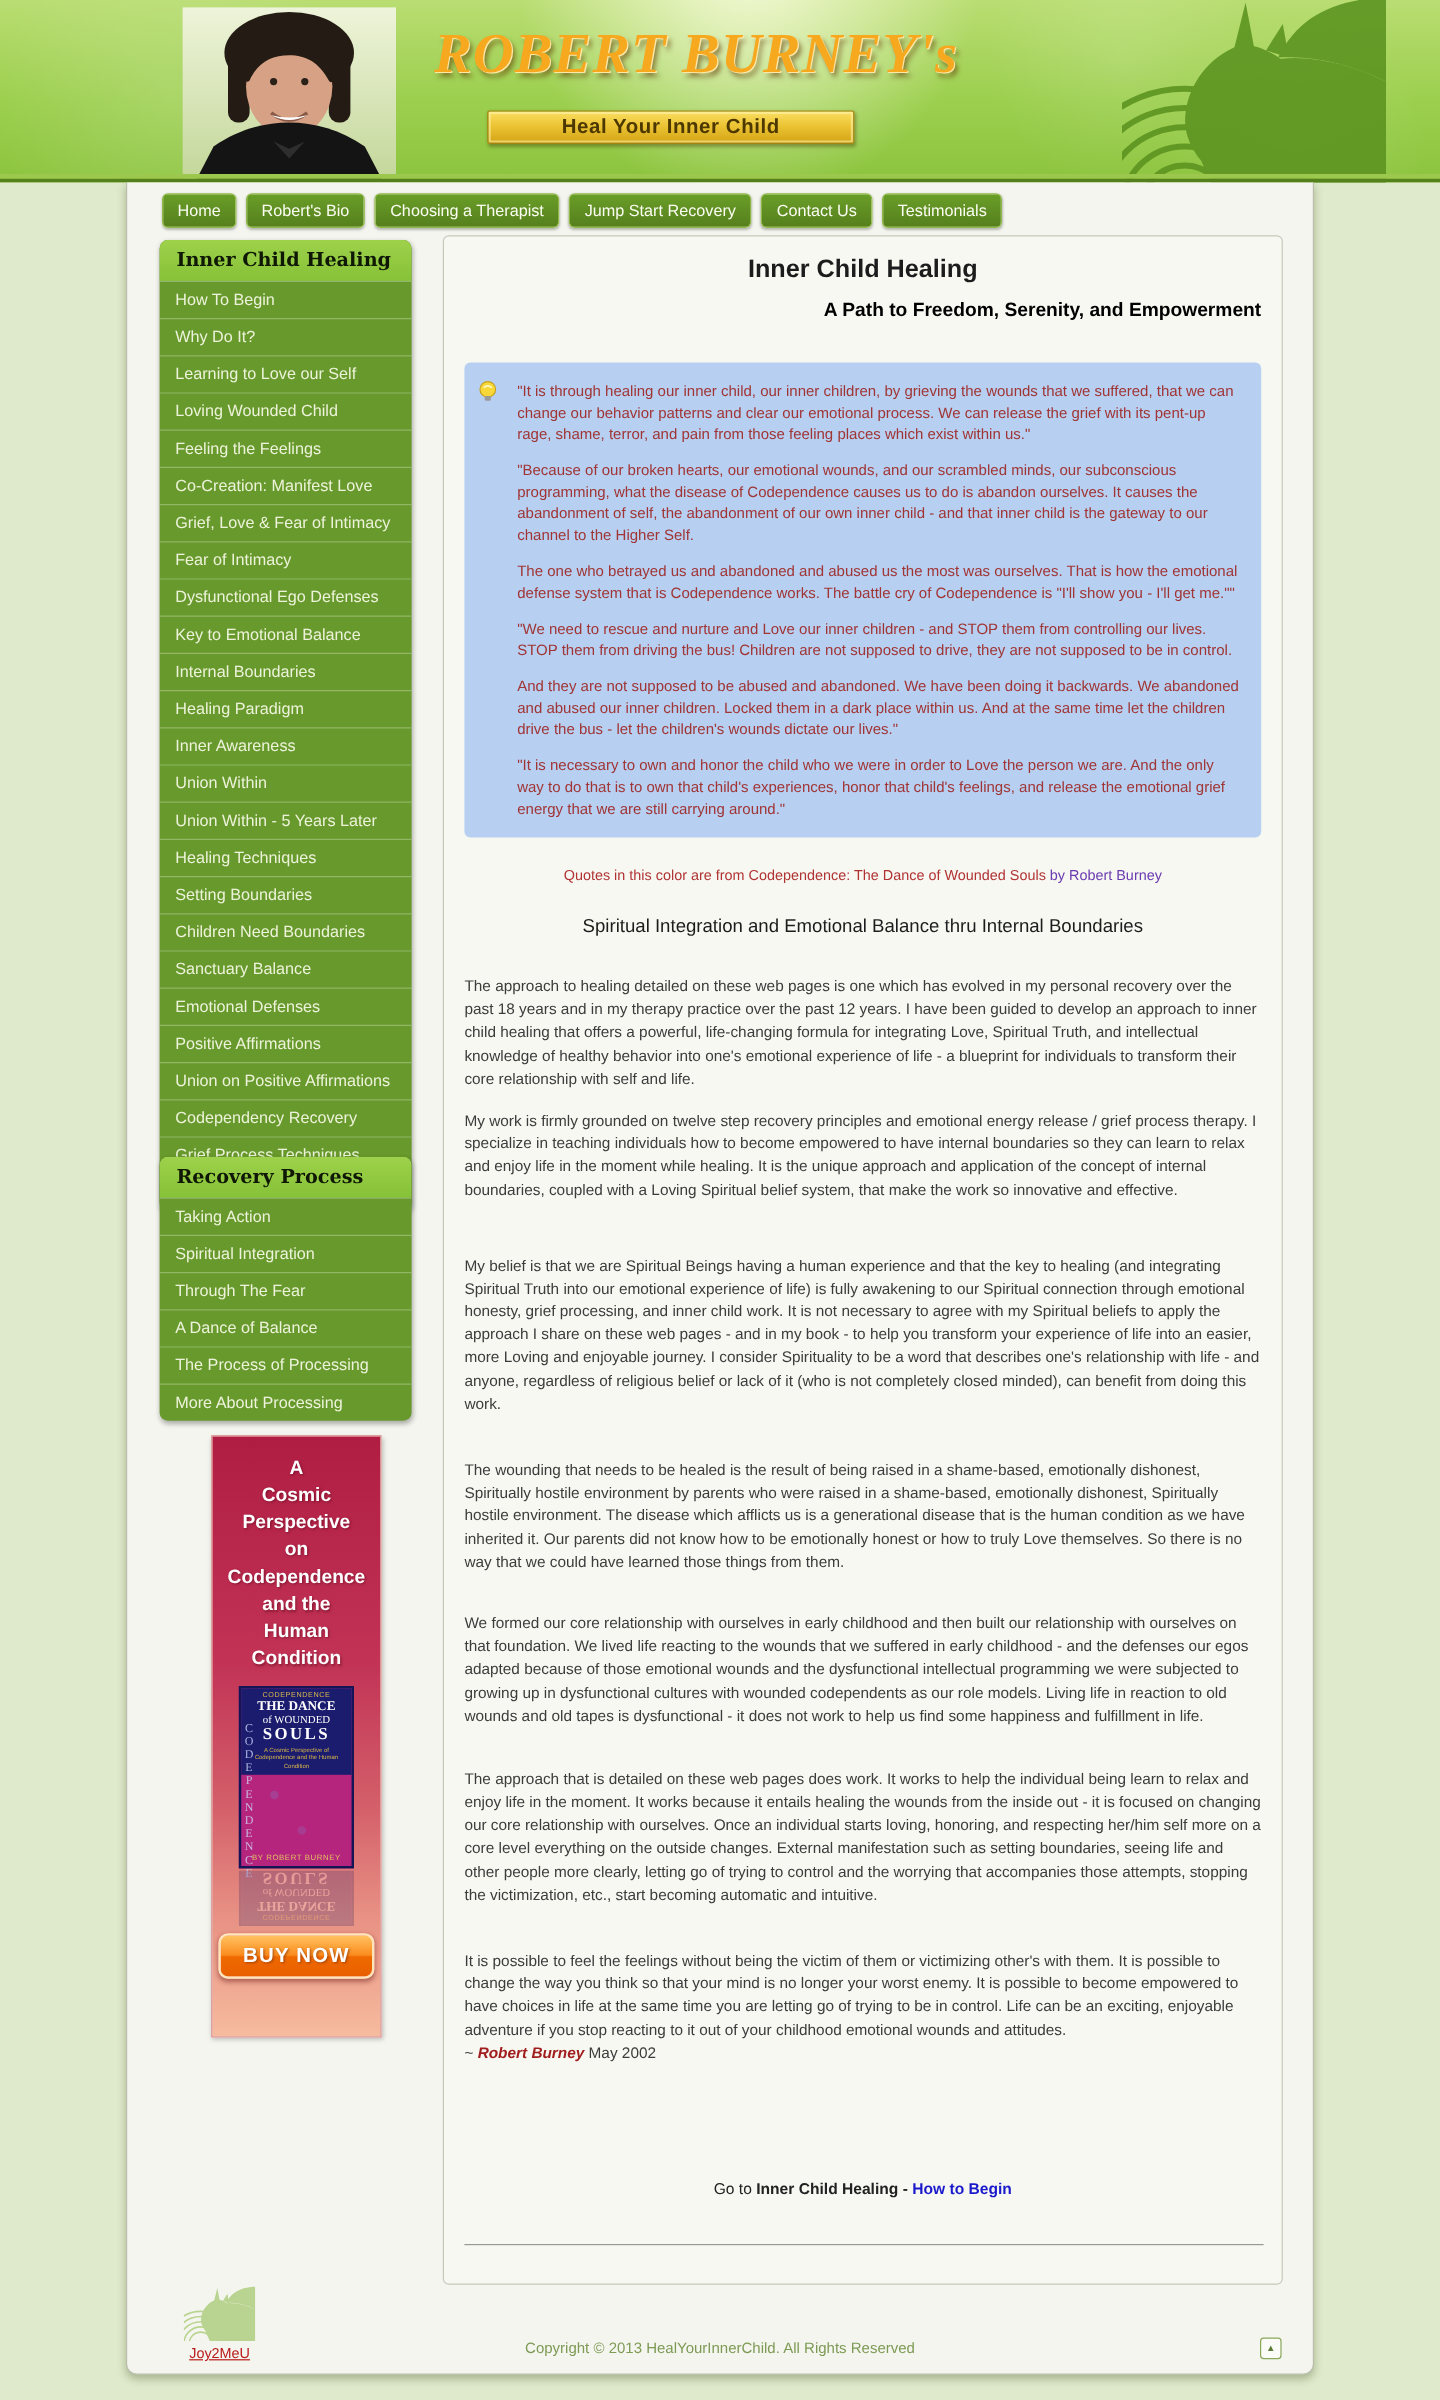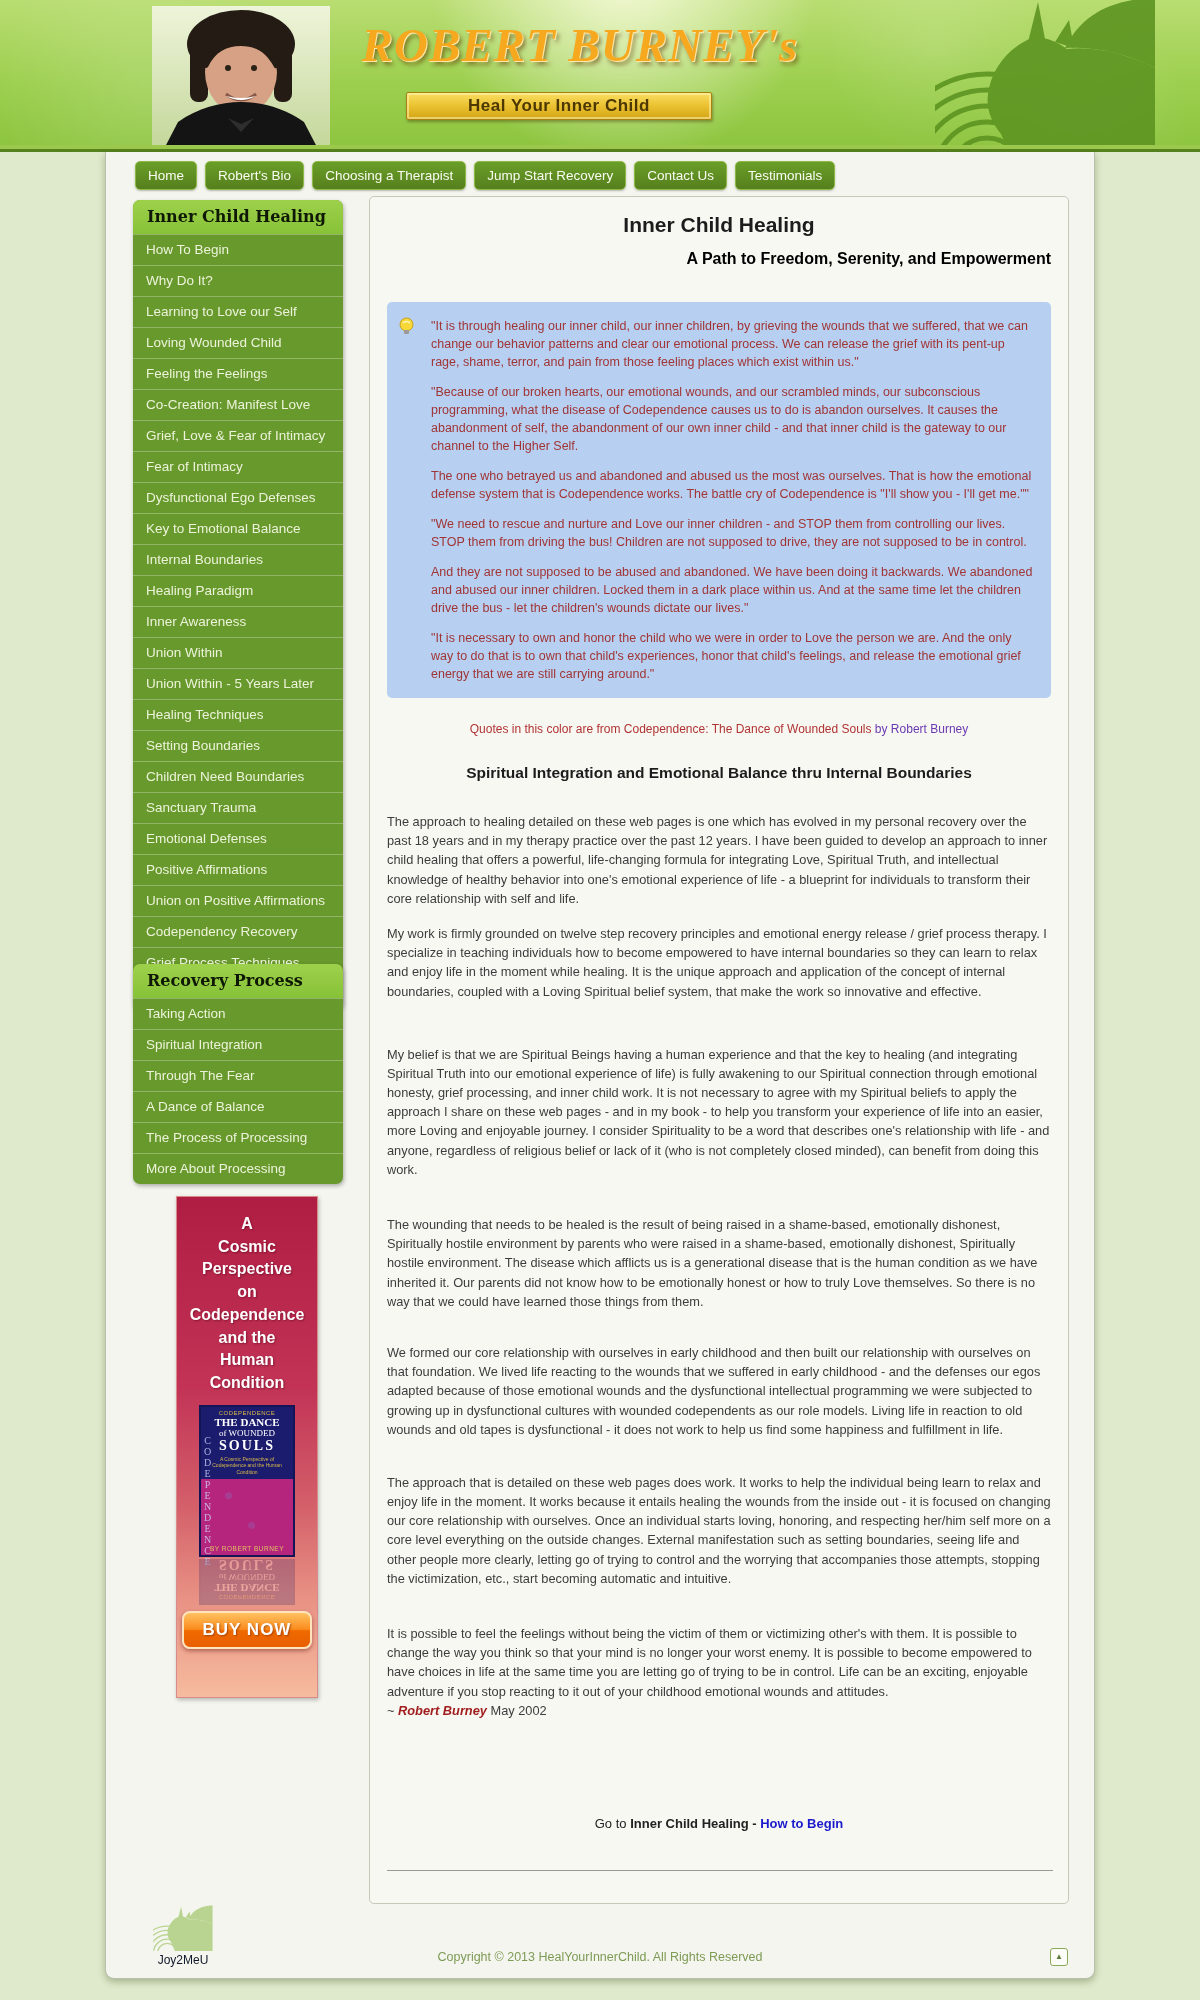--- a/index.html
+++ b/index.html
@@ -129,35 +129,35 @@
     position:relative; margin-top:34px; background:#b7d0f2; border-radius:5px;
     padding:15px 18px 15px 44px;
     color:#a03535; font-size:12.5px; line-height:1.44;
   }
   .quote-box p { margin-bottom:12px; }
   .quote-box p:last-child { margin-bottom:0; }
   .bulb { position:absolute; left:11px; top:15px; width:17px; height:20px; }
   .caption { text-align:center; font-size:12px; margin-top:24px; }
   .caption .cap-red { color:#b03333; }
   .caption .cap-purple { color:#6a3ab0; }
-  .section-heading { text-align:center; font-size:15.5px; font-weight:bold; color:#1c1c1c; margin-top:28px; }
+  .section-heading { text-align:center; font-size:15.5px; font-weight:normal; color:#1c1c1c; margin-top:28px; }
   .body-p { font-size:12.8px; line-height:1.5; color:#3c3c3c; }
   .mt30{margin-top:30px;} .mt16{margin-top:16px;} .mt44{margin-top:44px;}
   .mt36{margin-top:36px;} .mt32{margin-top:32px;} .mt34{margin-top:34px;}
   .signature { font-size:12.8px; color:#3c3c3c; margin-top:2px; }
   .sig-name { color:#a01e1e; font-weight:bold; font-style:italic; }
   .purple-note { color:#993cb3; }
   .goto-line { position:absolute; left:0; bottom:72px; width:100%; text-align:center; font-size:13px; color:#222; }
   .goto-bold { font-weight:bold;text-align:right; }
   .goto-link { font-weight:bold; color:#1a1acc; cursor:pointer; }
   .content-hr { position:absolute; left:17px; bottom:32px; width:666px; border:none; border-top:1px solid #9a9a90; }
   
   .footer-logo { position:absolute; left:143px; top:1905px; width:80px; text-align:center; cursor:pointer; }
   .footer-logo svg { width:62px; height:46px; color:#b9d490; }
-  .footer-logo-text { font-size:12px; color:#0f172a; margin-top:-2px; }
+  .footer-logo-text { font-size:12px; color:#b91c1c; margin-top:-2px;text-decoration:underline; }
   .copyright { position:absolute; left:105px; top:1950px; width:990px; text-align:center; font-size:12.5px; color:#7d9b55; }
   .scroll-top {
     position:absolute; left:1050px; top:1948px; width:18px; height:18px;
     background:#fbfbf7; border:1px solid #8aa85a; border-radius:3px;
     font-size:8px; color:#5a7a35; text-align:center; line-height:16px; cursor:pointer;
   }
 </style>
 </head>
 <body>
 
@@ -241,21 +241,21 @@
       <div class="side-item">Dysfunctional Ego Defenses</div>
       <div class="side-item">Key to Emotional Balance</div>
       <div class="side-item">Internal Boundaries</div>
       <div class="side-item">Healing Paradigm</div>
       <div class="side-item">Inner Awareness</div>
       <div class="side-item">Union Within</div>
       <div class="side-item">Union Within - 5 Years Later</div>
       <div class="side-item">Healing Techniques</div>
       <div class="side-item">Setting Boundaries</div>
       <div class="side-item">Children Need Boundaries</div>
-      <div class="side-item">Sanctuary Trauma</div>
+      <div class="side-item">Sanctuary Balance</div>
       <div class="side-item">Emotional Defenses</div>
       <div class="side-item">Positive Affirmations</div>
       <div class="side-item">Union on Positive Affirmations</div>
       <div class="side-item">Codependency Recovery</div>
       <div class="side-item">Grief Process Techniques</div>
       <div class="side-item">Grieving</div>
     </div>
 </div>
 
 <div class="side-panel panel-2">

